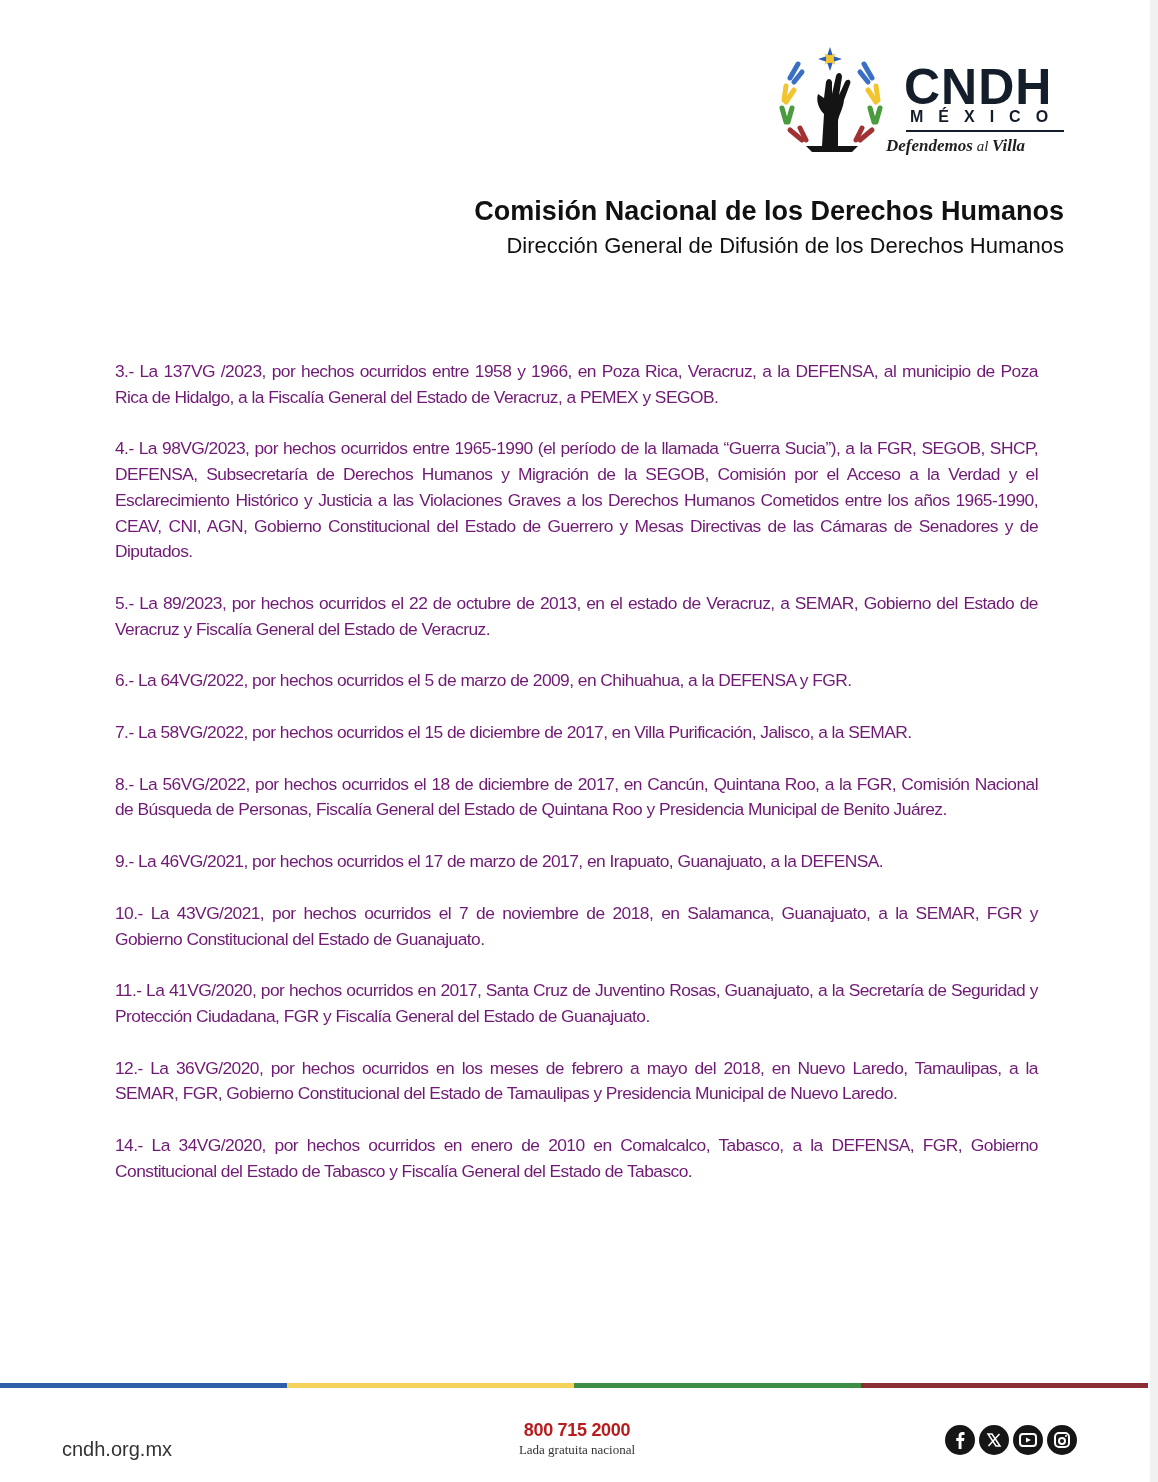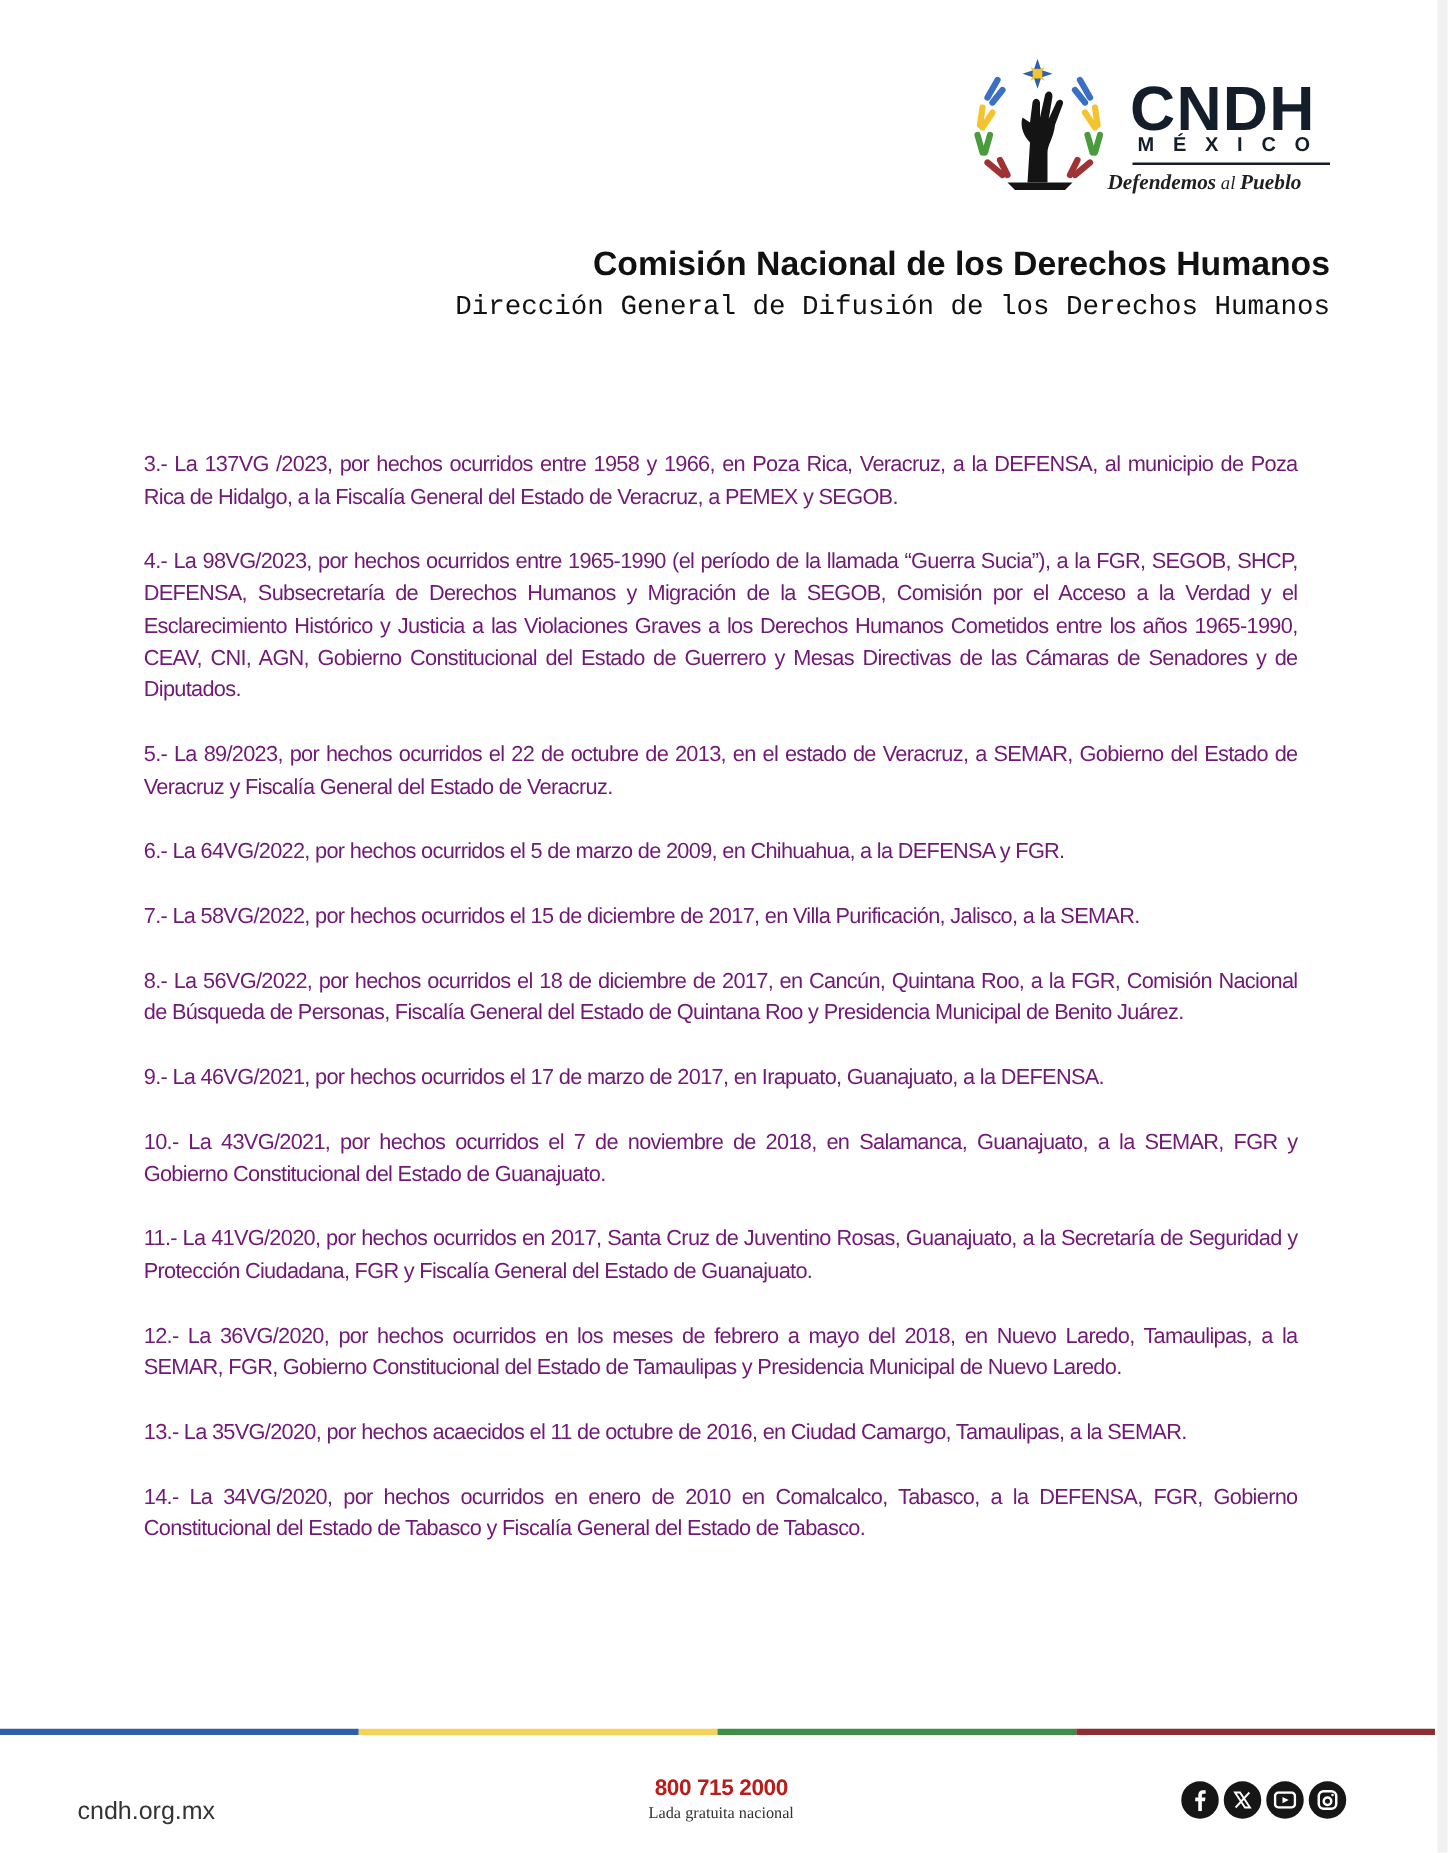--- a/index.html
+++ b/index.html
@@ -88,21 +88,21 @@
       font-family: "Liberation Sans", sans-serif;
       font-weight: bold;
       font-size: 27px;
       color: #111;
       white-space: nowrap;
     }
     .org-subtitle {
       position: absolute;
       right: 94px;
       top: 233px;
-      font-family: Liberation Mono, monospace;
+      font-family: Liberation Sans, sans-serif;
       font-size: 22px;
       color: #111;
       white-space: nowrap;
     }
     
     .items {
       position: absolute;
       left: 115px;
       top: 359px;
       width: 923px;
@@ -215,38 +215,37 @@
       <path d="M90,86 L84,98" stroke="#a03234"></path>
     </g>
 
     <path d="M50,104 L52,72 C46,66 44,58 46,52 L52,56 L54,40 C55,36 59,36 60,40 L60,52 L64,34 C65,30 70,30 70,35 L67,53 L73,40 C75,36 80,38 78,42 L72,58 C71,68 66,74 66,80 L66,104 Z" fill="#141414"></path>
 
     <path d="M34,104 L86,104 L80,110 L40,110 Z" fill="#141414"></path>
   </svg>
   <div class="brand">CNDH</div>
   <div class="country">MÉXICO</div>
   <div class="rule"></div>
-  <div class="tagline"><span>Defendemos</span><span class="small"> al </span><span>Pueblo</span></div>
+  <div class="tagline"><span>Defendemos</span><span class="small"> al </span><span>Villa</span></div>
 </div>
 
 <div class="org-title">Comisión Nacional de los Derechos Humanos</div>
 <div class="org-subtitle">Dirección General de Difusión de los Derechos Humanos</div>
 
 <div class="items">
   <p class="item">3.- La 137VG /2023, por hechos ocurridos entre 1958 y 1966, en Poza Rica, Veracruz, a la DEFENSA, al municipio de Poza Rica de Hidalgo, a la Fiscalía General del Estado de Veracruz, a PEMEX y SEGOB.</p>
   <p class="item">4.- La 98VG/2023, por hechos ocurridos entre 1965-1990 (el período de la llamada “Guerra Sucia”), a la FGR, SEGOB, SHCP, DEFENSA, Subsecretaría de Derechos Humanos y Migración de la SEGOB, Comisión por el Acceso a la Verdad y el Esclarecimiento Histórico y Justicia a las Violaciones Graves a los Derechos Humanos Cometidos entre los años 1965-1990, CEAV, CNI, AGN, Gobierno Constitucional del Estado de Guerrero y Mesas Directivas de las Cámaras de Senadores y de Diputados.</p>
   <p class="item">5.- La 89/2023, por hechos ocurridos el 22 de octubre de 2013, en el estado de Veracruz, a SEMAR, Gobierno del Estado de Veracruz y Fiscalía General del Estado de Veracruz.</p>
   <p class="item">6.- La 64VG/2022, por hechos ocurridos el 5 de marzo de 2009, en Chihuahua, a la DEFENSA y FGR.</p>
   <p class="item">7.- La 58VG/2022, por hechos ocurridos el 15 de diciembre de 2017, en Villa Purificación, Jalisco, a la SEMAR.</p>
   <p class="item">8.- La 56VG/2022, por hechos ocurridos el 18 de diciembre de 2017, en Cancún, Quintana Roo, a la FGR, Comisión Nacional de Búsqueda de Personas, Fiscalía General del Estado de Quintana Roo y Presidencia Municipal de Benito Juárez.</p>
   <p class="item">9.- La 46VG/2021, por hechos ocurridos el 17 de marzo de 2017, en Irapuato, Guanajuato, a la DEFENSA.</p>
   <p class="item">10.- La 43VG/2021, por hechos ocurridos el 7 de noviembre de 2018, en Salamanca, Guanajuato, a la SEMAR, FGR y Gobierno Constitucional del Estado de Guanajuato.</p>
   <p class="item">11.- La 41VG/2020, por hechos ocurridos en 2017, Santa Cruz de Juventino Rosas, Guanajuato, a la Secretaría de Seguridad y Protección Ciudadana, FGR y Fiscalía General del Estado de Guanajuato.</p>
   <p class="item">12.- La 36VG/2020, por hechos ocurridos en los meses de febrero a mayo del 2018, en Nuevo Laredo, Tamaulipas, a la SEMAR, FGR, Gobierno Constitucional del Estado de Tamaulipas y Presidencia Municipal de Nuevo Laredo.</p>
-  <p class="item">13.- La 35VG/2020, por hechos acaecidos el 11 de octubre de 2016, en Ciudad Camargo, Tamaulipas, a la SEMAR.</p>
   <p class="item">14.- La 34VG/2020, por hechos ocurridos en enero de 2010 en Comalcalco, Tabasco, a la DEFENSA, FGR, Gobierno Constitucional del Estado de Tabasco y Fiscalía General del Estado de Tabasco.</p>
 </div>
 
 <div class="color-bar">
   <span style="background: rgb(46, 95, 170);"></span>
   <span style="background: rgb(245, 211, 90);"></span>
   <span style="background: rgb(62, 143, 69);"></span>
   <span style="background: rgb(140, 47, 53);"></span>
 </div>
 

